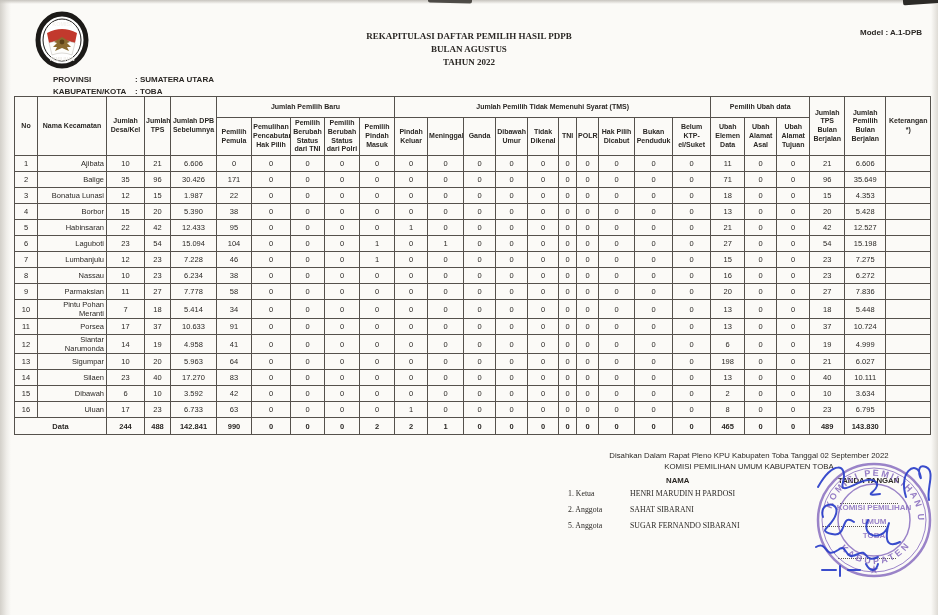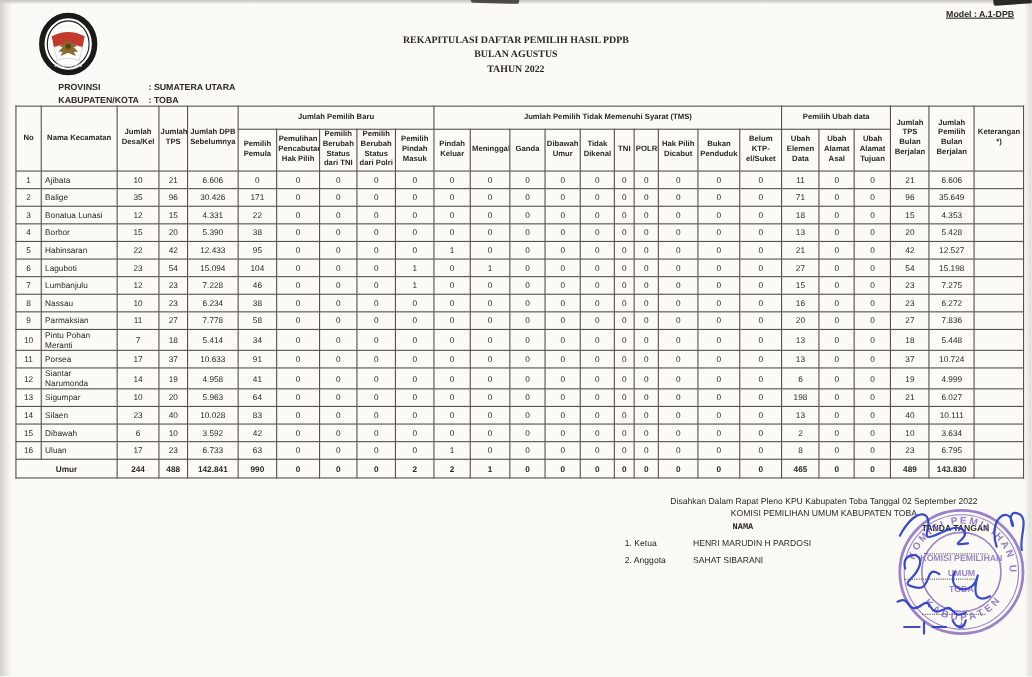--- a/index.html
+++ b/index.html
@@ -12,46 +12,46 @@
   
   .edge-left{position:absolute;left:0;top:0;width:11px;height:615px;
     background:linear-gradient(90deg,#d3d0ca,#efede9 60%,rgba(255,255,255,0));}
   .edge-top{position:absolute;left:0;top:0;width:938px;height:4px;
     background:linear-gradient(180deg,#c7c4be,rgba(255,255,255,0));}
   .edge-right{position:absolute;right:0;top:0;width:7px;height:615px;
     background:linear-gradient(270deg,#dedbd5,rgba(255,255,255,0));}
   .smudge-a{position:absolute;left:428px;top:-2px;width:44px;height:5px;background:#35322e;transform:rotate(1.5deg);border-radius:2px;opacity:.85;}
   .smudge-b{position:absolute;left:903px;top:-3px;width:40px;height:7px;background:#2c2a27;transform:rotate(-4deg);border-radius:2px;}
 
-  .model-label{position:absolute;right:16px;top:8px;font-size:8px;font-weight:bold;text-decoration:underline;}
+  .model-label{position:absolute;right:16px;top:28px;font-size:8px;font-weight:bold;}
 
   .title-block{position:absolute;left:0;right:0;top:30px;text-align:center;font-weight:bold;font-size:9px;line-height:13px;font-family:Liberation Serif, serif;}
 
   .logo-wrap{position:absolute;left:34px;top:11px;width:56px;height:58px;}
 
   .meta-block{position:absolute;left:37px;top:74px;font-size:8px;font-weight:bold;line-height:12px;}
   .meta-row{display:flex;}
   .meta-label{width:82px;padding-left:16px;}
 
   
   .table-wrap{position:absolute;left:14px;top:96px;width:912px;}
   table{border-collapse:collapse;table-layout:fixed;width:912px;font-size:7.5px;}
   th,td{border:1px solid #55514c;padding:0 2px;text-align:center;vertical-align:middle;overflow:hidden;}
   thead th{font-weight:bold;font-size:7px;line-height:1.25;padding:1px;}
   thead tr.group-row th{height:18px;}
   tbody td{height:15px;}
-  td.name-cell{text-align:left;padding-left:3px;}
+  td.name-cell{text-align:right;padding-left:3px;}
   tr.total-row td{font-weight:bold;height:16px;}
 
   
   .ratify-block{position:absolute;left:560px;top:450px;width:378px;text-align:center;font-size:7.8px;line-height:11px;}
   .sig-col-headers{position:absolute;top:476px;left:0;width:938px;font-size:7.8px;font-weight:bold;}
-  .sig-nama{position:absolute;left:666px;font-family:Liberation Mono, monospace;}
+  .sig-nama{position:absolute;left:666px;}
   .sig-ttd{position:absolute;left:838px;}
-  .signatories{position:absolute;left:568px;top:489px;font-size:7.8px;}
+  .signatories{position:absolute;left:568px;top:489px;font-size:7.8px;font-family:Liberation Serif, serif;}
   .sig-row{display:flex;height:16px;align-items:flex-start;}
   .sig-role{width:62px;}
   .sig-name{width:200px;}
   .dotline{position:absolute;border-bottom:1.5px dotted #5a5652;}
   .dot1{left:840px;top:503px;width:58px;}
   .dot2{left:822px;top:526px;width:66px;}
   .dot3{left:838px;top:558px;width:58px;}
   .stamp-wrap{position:absolute;left:798px;top:448px;width:140px;height:145px;}
   .ink-wrap{position:absolute;left:788px;top:442px;width:150px;height:150px;}
 </style>
@@ -218,21 +218,21 @@
           <td>0</td>
           <td>96</td>
           <td>35.649</td>
           <td></td>
         </tr>
         <tr>
           <td>3</td>
           <td class="name-cell">Bonatua Lunasi</td>
           <td>12</td>
           <td>15</td>
-          <td>4.331</td>
+          <td>1.987</td>
           <td>22</td>
           <td>0</td>
           <td>0</td>
           <td>0</td>
           <td>0</td>
           <td>0</td>
           <td>0</td>
           <td>0</td>
           <td>0</td>
           <td>0</td>
@@ -526,21 +526,21 @@
           <td>0</td>
           <td>21</td>
           <td>6.027</td>
           <td></td>
         </tr>
         <tr>
           <td>14</td>
           <td class="name-cell">Silaen</td>
           <td>23</td>
           <td>40</td>
-          <td>10.028</td>
+          <td>17.270</td>
           <td>83</td>
           <td>0</td>
           <td>0</td>
           <td>0</td>
           <td>0</td>
           <td>0</td>
           <td>0</td>
           <td>0</td>
           <td>0</td>
           <td>0</td>
@@ -606,21 +606,21 @@
           <td>0</td>
           <td>0</td>
           <td>8</td>
           <td>0</td>
           <td>0</td>
           <td>23</td>
           <td>6.795</td>
           <td></td>
         </tr>
         <tr class="total-row">
-          <td colspan="2">Umur</td>
+          <td colspan="2">Data</td>
           <td>244</td>
           <td>488</td>
           <td>142.841</td>
           <td>990</td>
           <td>0</td>
           <td>0</td>
           <td>0</td>
           <td>2</td>
           <td>2</td>
           <td>1</td>
@@ -654,20 +654,24 @@
 </div>
 
 <div class="signatories">
   <div class="sig-row">
     <span class="sig-role">1. Ketua</span>
     <span class="sig-name">HENRI MARUDIN H PARDOSI</span>
   </div>
   <div class="sig-row">
     <span class="sig-role">2. Anggota</span>
     <span class="sig-name">SAHAT SIBARANI</span>
+  </div>
+  <div class="sig-row">
+    <span class="sig-role">5. Anggota</span>
+    <span class="sig-name">SUGAR FERNANDO SIBARANI</span>
   </div>
 </div>
 
 <div class="dotline dot1"></div>
 <div class="dotline dot2"></div>
 <div class="dotline dot3"></div>
 
 <div class="stamp-wrap">
   <svg width="140" height="145" viewBox="0 0 140 145">
     <g stroke="#8a6fc0" fill="none" opacity="0.85">

